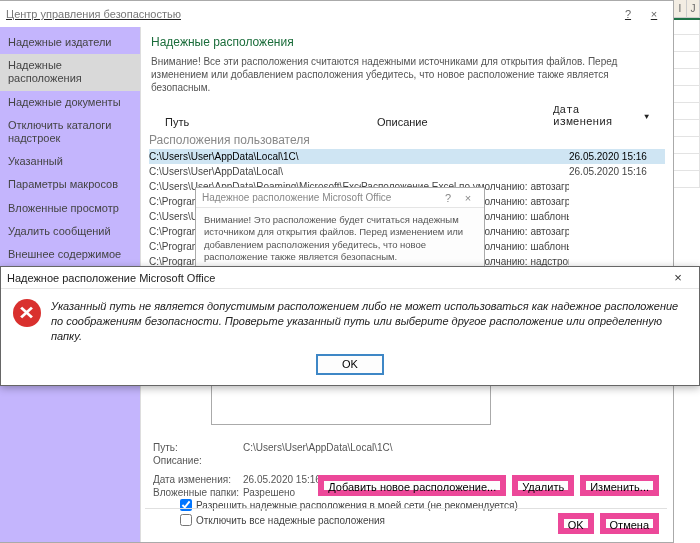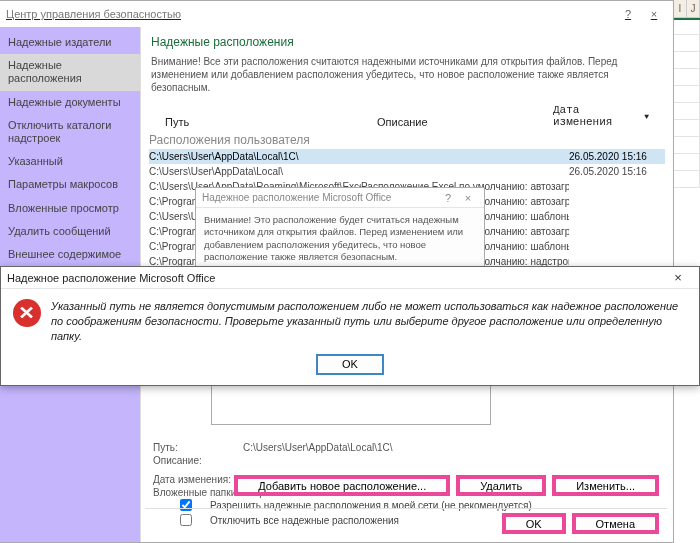--- a/index.html
+++ b/index.html
@@ -40,31 +40,31 @@
 .inner-dlg .titlebar .t { flex: 1; color: #888; font-size: 10px; }
 .inner-dlg .titlebar .h, .inner-dlg .titlebar .x { width: 20px; text-align: center; color: #888; cursor: pointer; }
 .inner-dlg .body { padding: 6px 8px; font-size: 9.5px; color: #555; line-height: 1.3; }
 .inner-dlg .label { margin-top: 4px; }
 .inner-dlg .field { width: 100%; height: 18px; border: 1px solid #aaa; background: #fff; padding: 0 4px; font-size: 10px; margin-top: 2px; }
 
 
 .lower { position: absolute; left: 145px; top: 322px; width: 522px; padding: 0 8px; }
 .dt-row { font-size: 10px; color: #555; margin-bottom: 4px; }
 .btnrow { display: flex; gap: 8px; justify-content: flex-end; margin: 4px 0; }
-.btn { height: 21px; padding: 0 20px; background: #fdfdfd; border: 4px solid #ec4899; font-size: 11px; cursor: pointer; }
+.btn { height: 21px; padding: 0 4px; background: #fdfdfd; border: 6px solid #ec4899; font-size: 11px; cursor: pointer; }
 .btn.primary { border: 2px solid #3e87c6; padding: 0 24px; }
 .textarea { width: 280px; height: 62px; border: 1px solid #aaa; background: #fff; }
 
 .details { position: absolute; left: 145px; top: 440px; width: 522px; padding: 0 8px; font-size: 10px; color: #555; }
 .detail-row { display: flex; padding: 1px 0; }
 .detail-row .dl { width: 90px; }
 
 .action-row { position: absolute; left: 145px; top: 474px; width: 522px; display: flex; justify-content: flex-end; gap: 6px; padding: 0 8px; }
 
-.chk-row { position: absolute; left: 152px; width: 500px; font-size: 10px; color: #444; display: flex; align-items: flex-end; gap: 18px; padding-left: 28px; }
+.chk-row { position: absolute; left: 152px; width: 500px; font-size: 10px; color: #444; display: flex; align-items: flex-end; gap: 4px; padding-left: 28px; }
 .chk-row input { width: 12px; height: 12px; }
 
 .dlg-footer { position: absolute; left: 145px; bottom: 4px; width: 522px; display: flex; justify-content: flex-end; gap: 6px; padding: 4px 8px; border-top: 1px solid #e0e0e0; }
 
 
 .error-dlg { position: absolute; left: 0; top: 266px; width: 700px; background: #fff; border: 1px solid #666; box-shadow: 0 2px 8px rgba(0,0,0,.3); }
 .err-titlebar { height: 22px; background: #fff; display: flex; align-items: center; padding: 0 6px; border-bottom: 1px solid #e6e6e6; }
 .err-titlebar .t { flex: 1; font-size: 11px; color: #222; }
 .err-titlebar .x { width: 30px; text-align: center; cursor: pointer; font-size: 13px; color: #333; }
 .err-body { display: flex; padding: 10px 12px 6px 12px; gap: 10px; }

